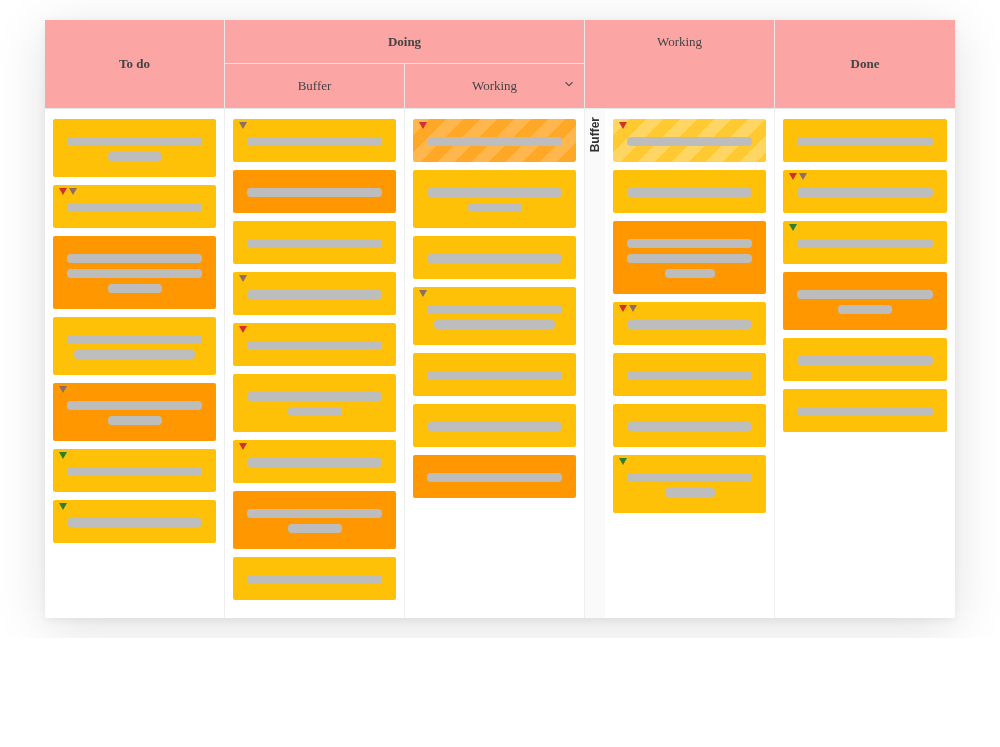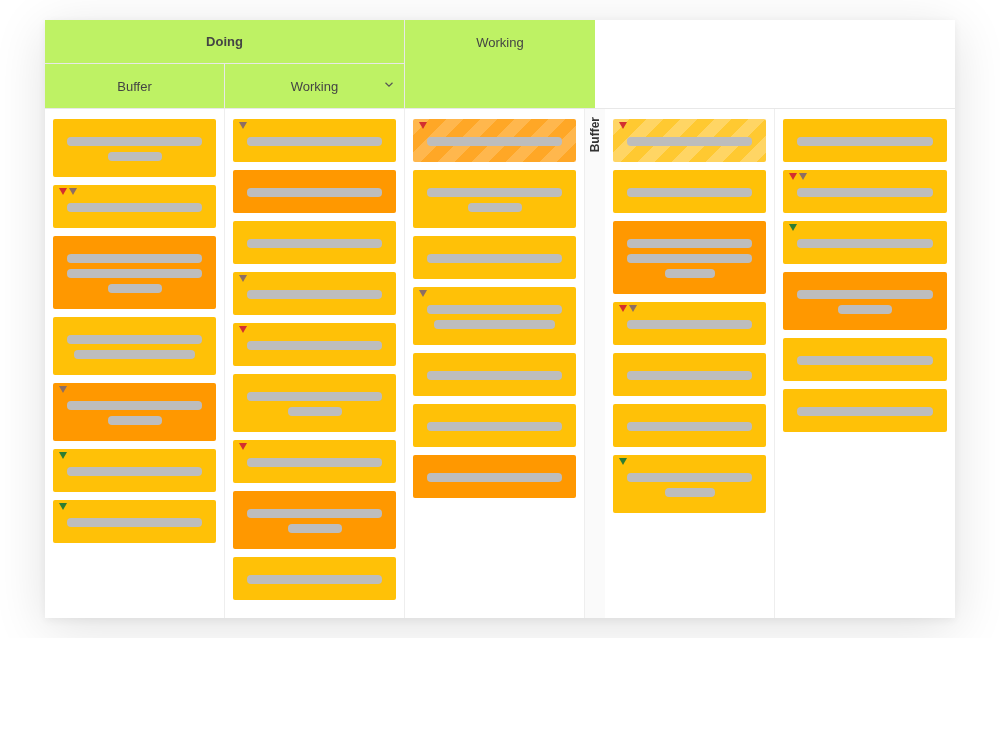--- a/index.html
+++ b/index.html
@@ -21,21 +21,22 @@
     display: flex;
     border-bottom: 1px solid #e8e8e8;
   }
   .h-col {
     display: flex;
     align-items: center;
     justify-content: center;
     font-weight: 600;
     color: #444;
     border-right: 1px solid #e8e8e8;
-    background: #bef264;
+    background: #fca5a5;
+    font-family: Liberation Serif, serif;
   }
   .h-col:last-child { border-right: none; }
   .h-todo  { width: 180px; height: 88px; flex-shrink: 0; }
   .h-doing { width: 360px; flex-shrink: 0; display: block; }
   .h-review{ width: 190px; flex-shrink: 0; display: block; }
   .h-done  { width: 180px; height: 88px; flex-shrink: 0; }
   .h-top {
     height: 44px; display: flex; align-items: center; justify-content: center;
     border-bottom: 1px solid #e8e8e8;
   }
@@ -116,20 +117,23 @@
   .pin.brown { border-top: 7px solid #8d6e63; }
   .pin.p1 { left: 6px; }
   .pin.p2 { left: 16px; }
 </style>
 </head>
 <body>
 
 <div class="board">
 
   <div class="board-header">
+    <div class="h-col h-todo">
+      <span>To do</span>
+    </div>
     <div class="h-col h-doing">
       <div class="h-top">
         <span>Doing</span>
       </div>
       <div class="h-sub-row">
         <div class="h-sub">
           <span>Buffer</span>
         </div>
         <div class="h-sub">
           <span>Working</span>
@@ -141,20 +145,23 @@
         </div>
       </div>
     </div>
     <div class="h-col h-review">
       <div class="h-sub-row">
         <div class="h-sub">
           <span>Working</span>
         </div>
       </div>
     </div>
+    <div class="h-col h-done">
+      <span>Done</span>
+    </div>
   </div>
 
   <div class="board-body">
     <div class="col col-todo">
         <div class="card yellow">
           <div class="line long"></div>
           <div class="line short"></div>
         </div>
         <div class="card yellow">
           <div class="pin red p1"></div>

